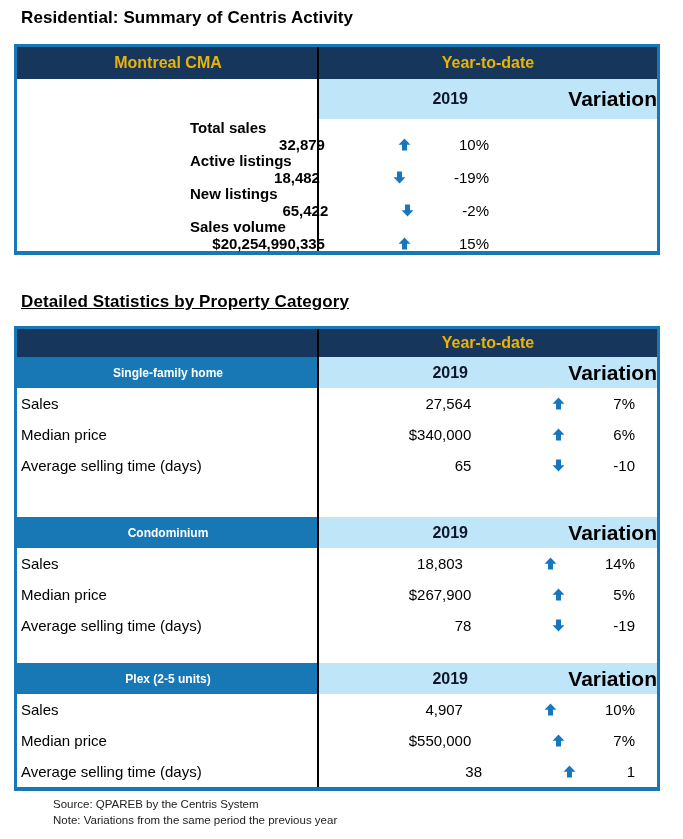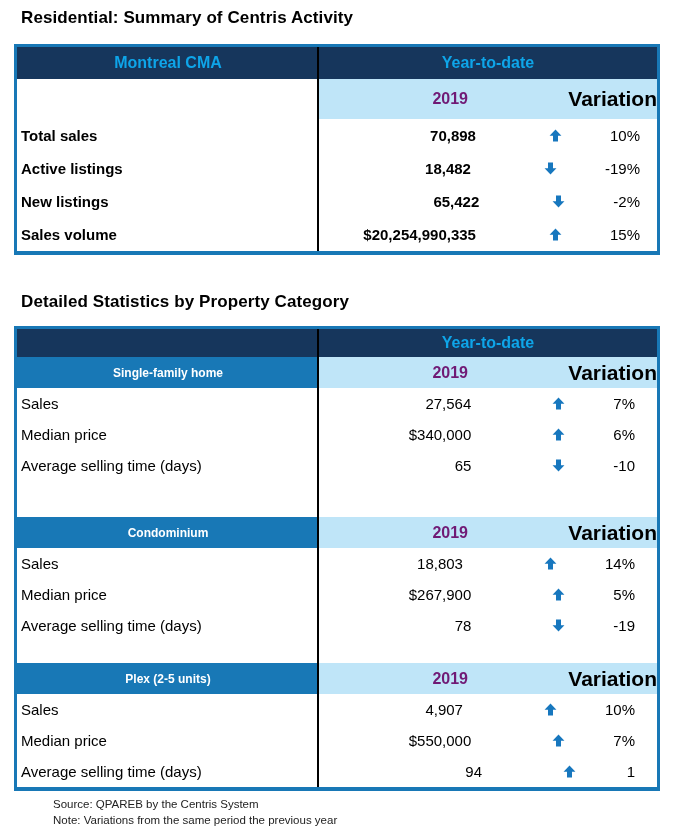--- a/index.html
+++ b/index.html
@@ -5,57 +5,57 @@
   html,body{margin:0;padding:0;background:#fff;}
   body{
     width:683px;height:839px;
     font-family:"Liberation Sans","DejaVu Sans",sans-serif;
     color:#000;
   }
   .page{position:relative;width:683px;height:839px;background:#fff;overflow:hidden;}
 
   .title{position:absolute;left:21px;margin:0;font-size:17px;font-weight:bold;color:#000;letter-spacing:0.1px;}
   #title-summary{top:8px;}
-  #title-detail{top:292px;}
+  #title-detail{top:292px;text-decoration:underline;}
 
   .tbl{position:absolute;left:14px;width:646px;box-sizing:border-box;
        border:3px solid #1878B6;border-bottom-width:4px;background:#fff;}
   .tbl1{top:44px;height:211px;}
   .tbl2{top:326px;height:465px;}
 
   .vline{position:absolute;top:0;bottom:0;left:300px;width:2px;background:#000;z-index:5;}
 
   .row{display:flex;align-items:center;}
   .cell-left{width:302px;box-sizing:border-box;padding-left:4px;}
   .cell-right{width:338px;box-sizing:border-box;display:flex;align-items:center;height:100%;}
 
   
-  .hdr{height:32px;background:#16365C;color:#0ea5e9;font-size:16px;font-weight:bold;}
+  .hdr{height:32px;background:#16365C;color:#eab308;font-size:16px;font-weight:bold;}
   .tbl2 .hdr{height:28px;}
   .hdr .cell-left{text-align:center;padding-left:0;}
   .hdr .cell-right{justify-content:center;}
 
   
   .sub{height:40px;}
   .sub .cell-right{background:#BFE5F8;}
   .col-year{width:185px;box-sizing:border-box;text-align:right;padding-right:36px;
-            font-weight:bold;font-size:16px;color:#701a75;}
+            font-weight:bold;font-size:16px;color:#0f172a;}
   .col-var{flex:1;box-sizing:border-box;text-align:right;padding-left:20px;
            font-weight:bold;font-size:21px;color:#000;}
 
   
   .sec-hdr{height:31px;}
   .sec-hdr .cell-left{background:#1878B6;color:#fff;font-size:12px;font-weight:bold;
                       text-align:center;padding-left:0;height:100%;display:flex;
                       align-items:center;justify-content:center;}
   .sec-hdr .cell-right{background:#BFE5F8;}
 
   
   .drow{height:33px;font-size:15px;}
-  .tbl1 .drow{font-weight:bold;}
+  .tbl1 .drow{font-weight:bold;flex-direction:column;}
   .tbl2 .drow{height:31px;font-weight:normal;}
   .val{width:185px;box-sizing:border-box;text-align:right;padding-right:14px;}
   .tbl2 .val{padding-right:22px;}
   .variation{flex:1;display:flex;align-items:center;box-sizing:border-box;padding-right:17px;height:100%;gap:48px;}
   .tbl2 .variation{padding-right:22px;}
   .arrow{margin-left:59px;display:flex;align-items:center;}
   .pct{margin-left:auto;font-weight:normal;}
 
   .gap{width:100%;}
 
@@ -81,21 +81,21 @@
       <div class="cell-right">
         <div class="col-year">2019</div>
         <div class="col-var">Variation</div>
       </div>
     </div>
 
     <div id="summary-rows">
         <div class="row drow">
           <div class="cell-left">Total sales</div>
           <div class="cell-right">
-            <div class="val">70,898</div>
+            <div class="val">32,879</div>
             <div class="variation">
               <span class="arrow">
                 <svg width="13" height="13" viewBox="0 0 14 14">
                   <path d="M7 0.5 L13.4 7.2 H9.7 V13.5 H4.3 V7.2 H0.6 Z" fill="#1777BE"></path>
                 </svg>
               </span>
               <span class="pct">10%</span>
             </div>
           </div>
         </div>
@@ -286,21 +286,21 @@
                   <path d="M7 0.5 L13.4 7.2 H9.7 V13.5 H4.3 V7.2 H0.6 Z" fill="#1777BE"></path>
                 </svg>
               </span>
               <span class="pct">7%</span>
             </div>
           </div>
         </div>
         <div class="row drow">
           <div class="cell-left">Average selling time (days)</div>
           <div class="cell-right">
-            <div class="val">94</div>
+            <div class="val">38</div>
             <div class="variation">
               <span class="arrow">
                 <svg width="13" height="13" viewBox="0 0 14 14">
                   <path d="M7 0.5 L13.4 7.2 H9.7 V13.5 H4.3 V7.2 H0.6 Z" fill="#1777BE"></path>
                 </svg>
               </span>
               <span class="pct">1</span>
             </div>
           </div>
         </div>

